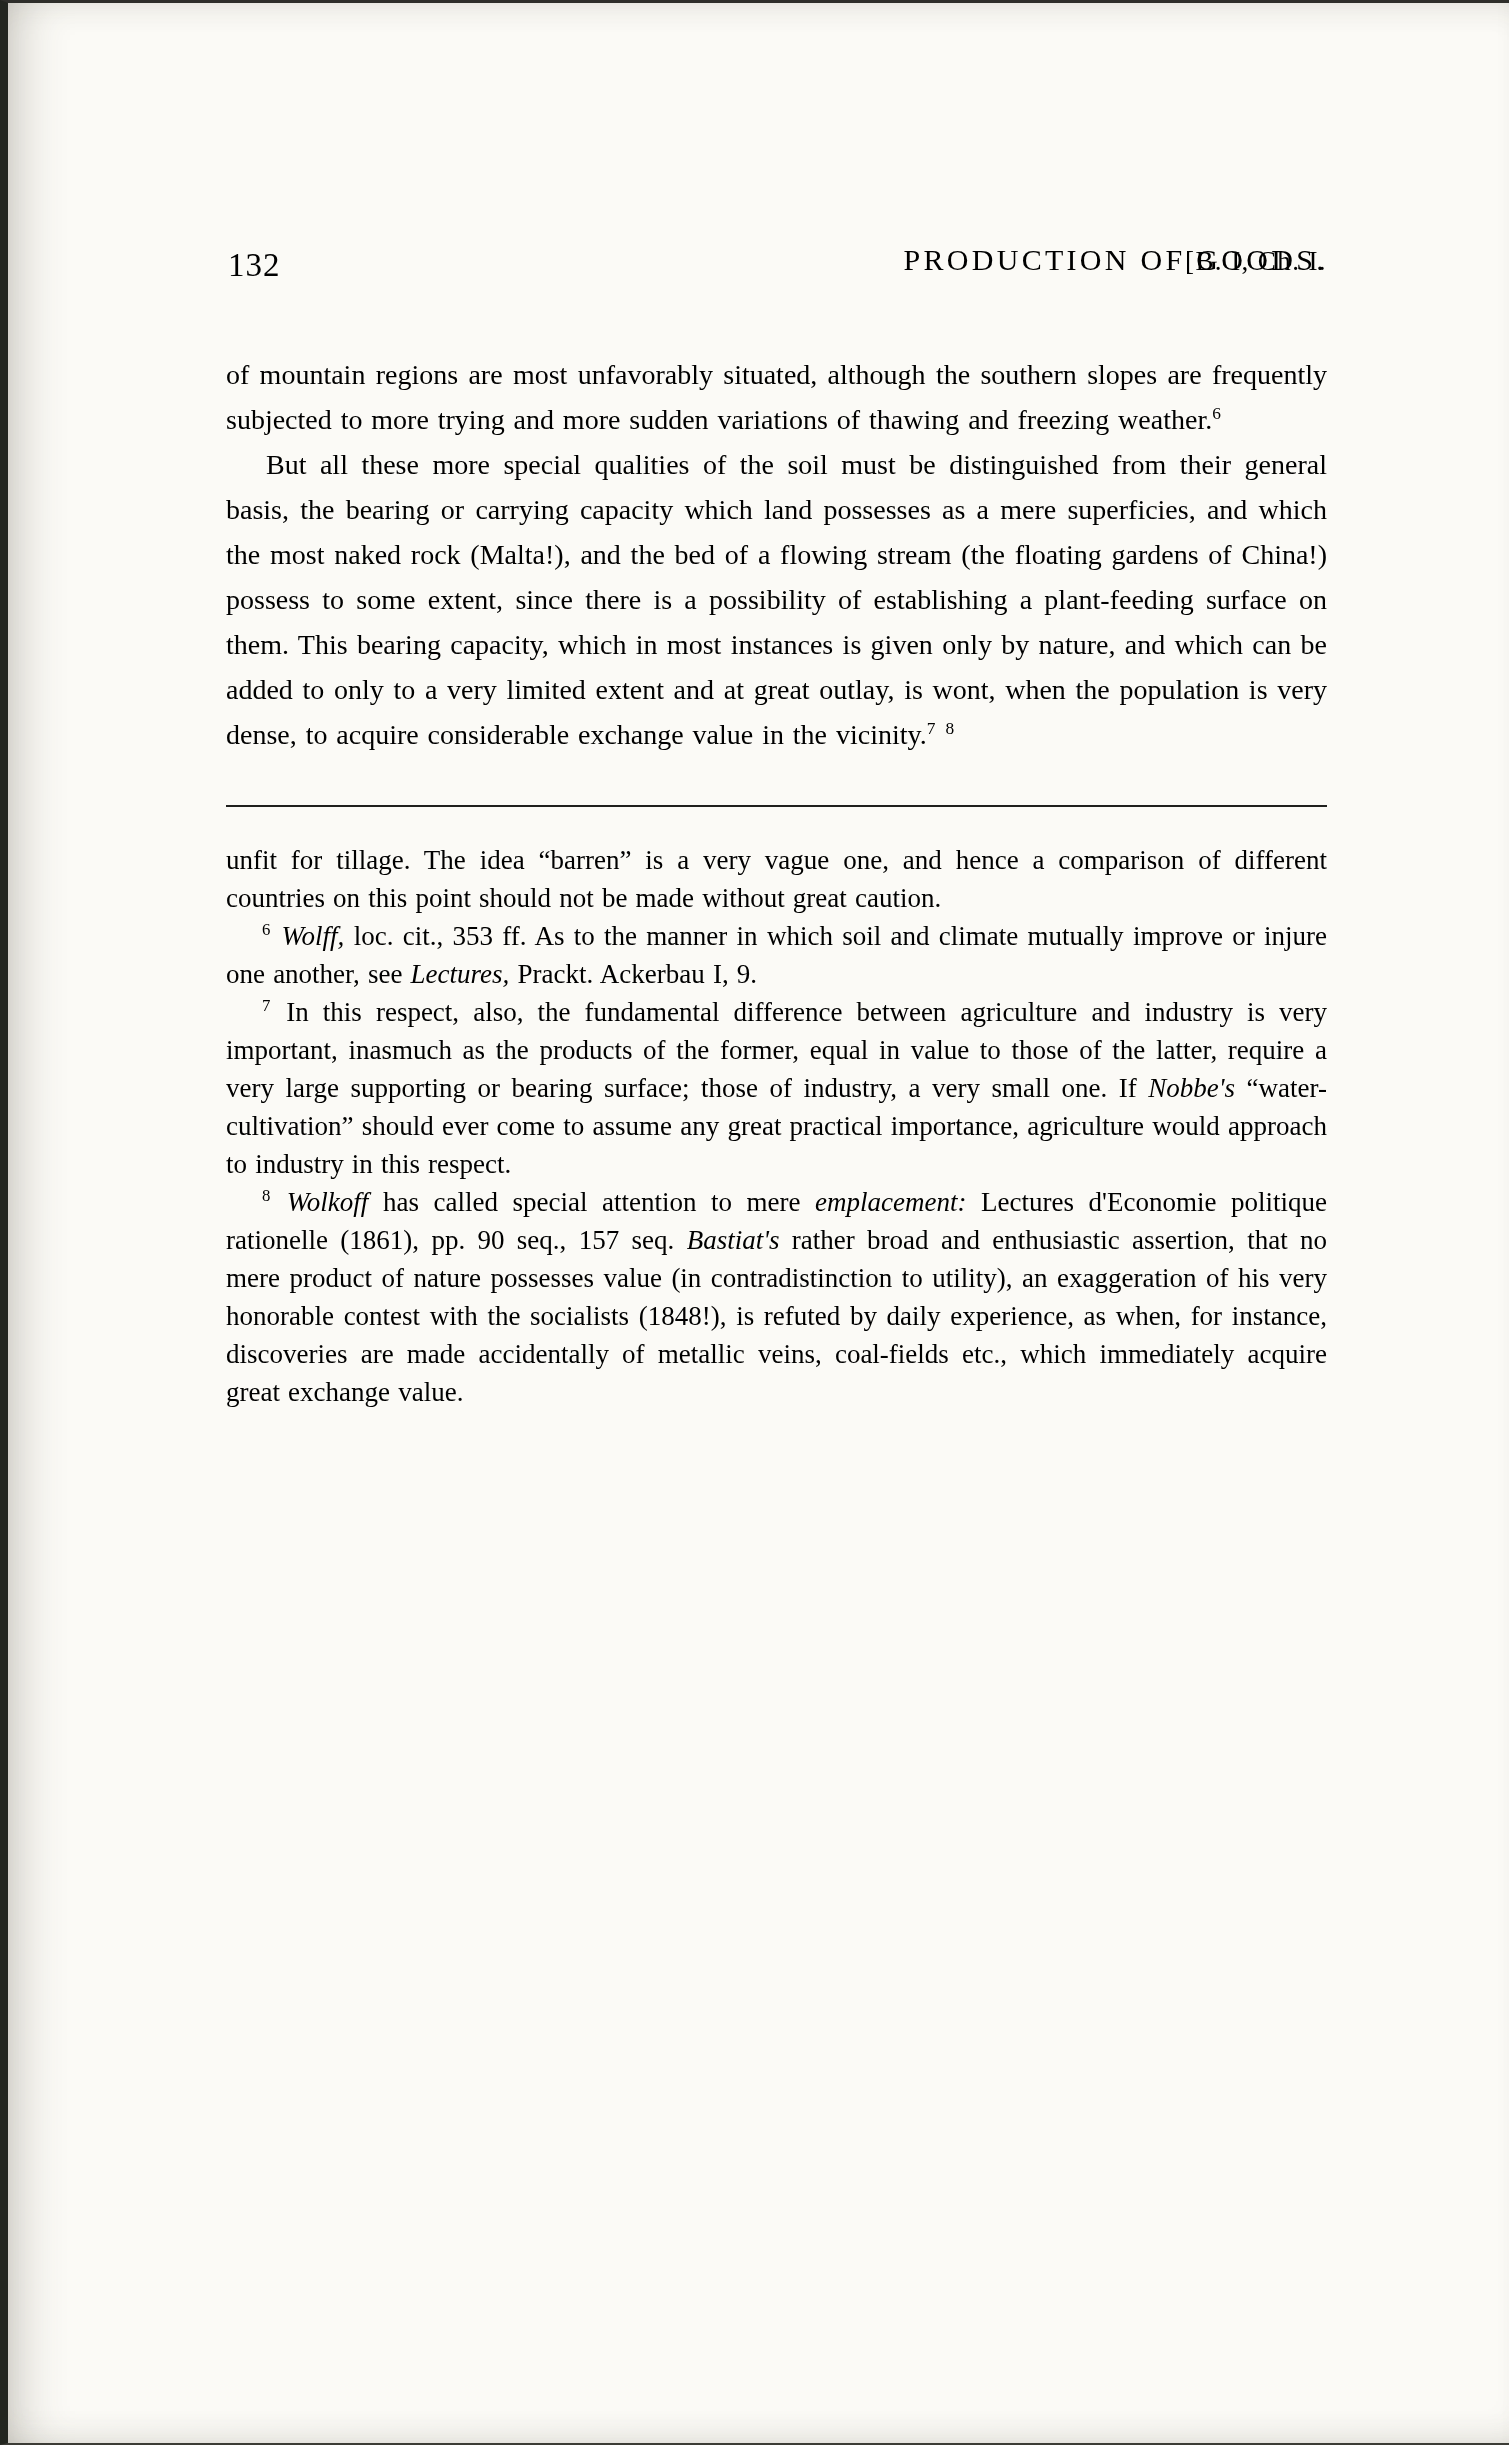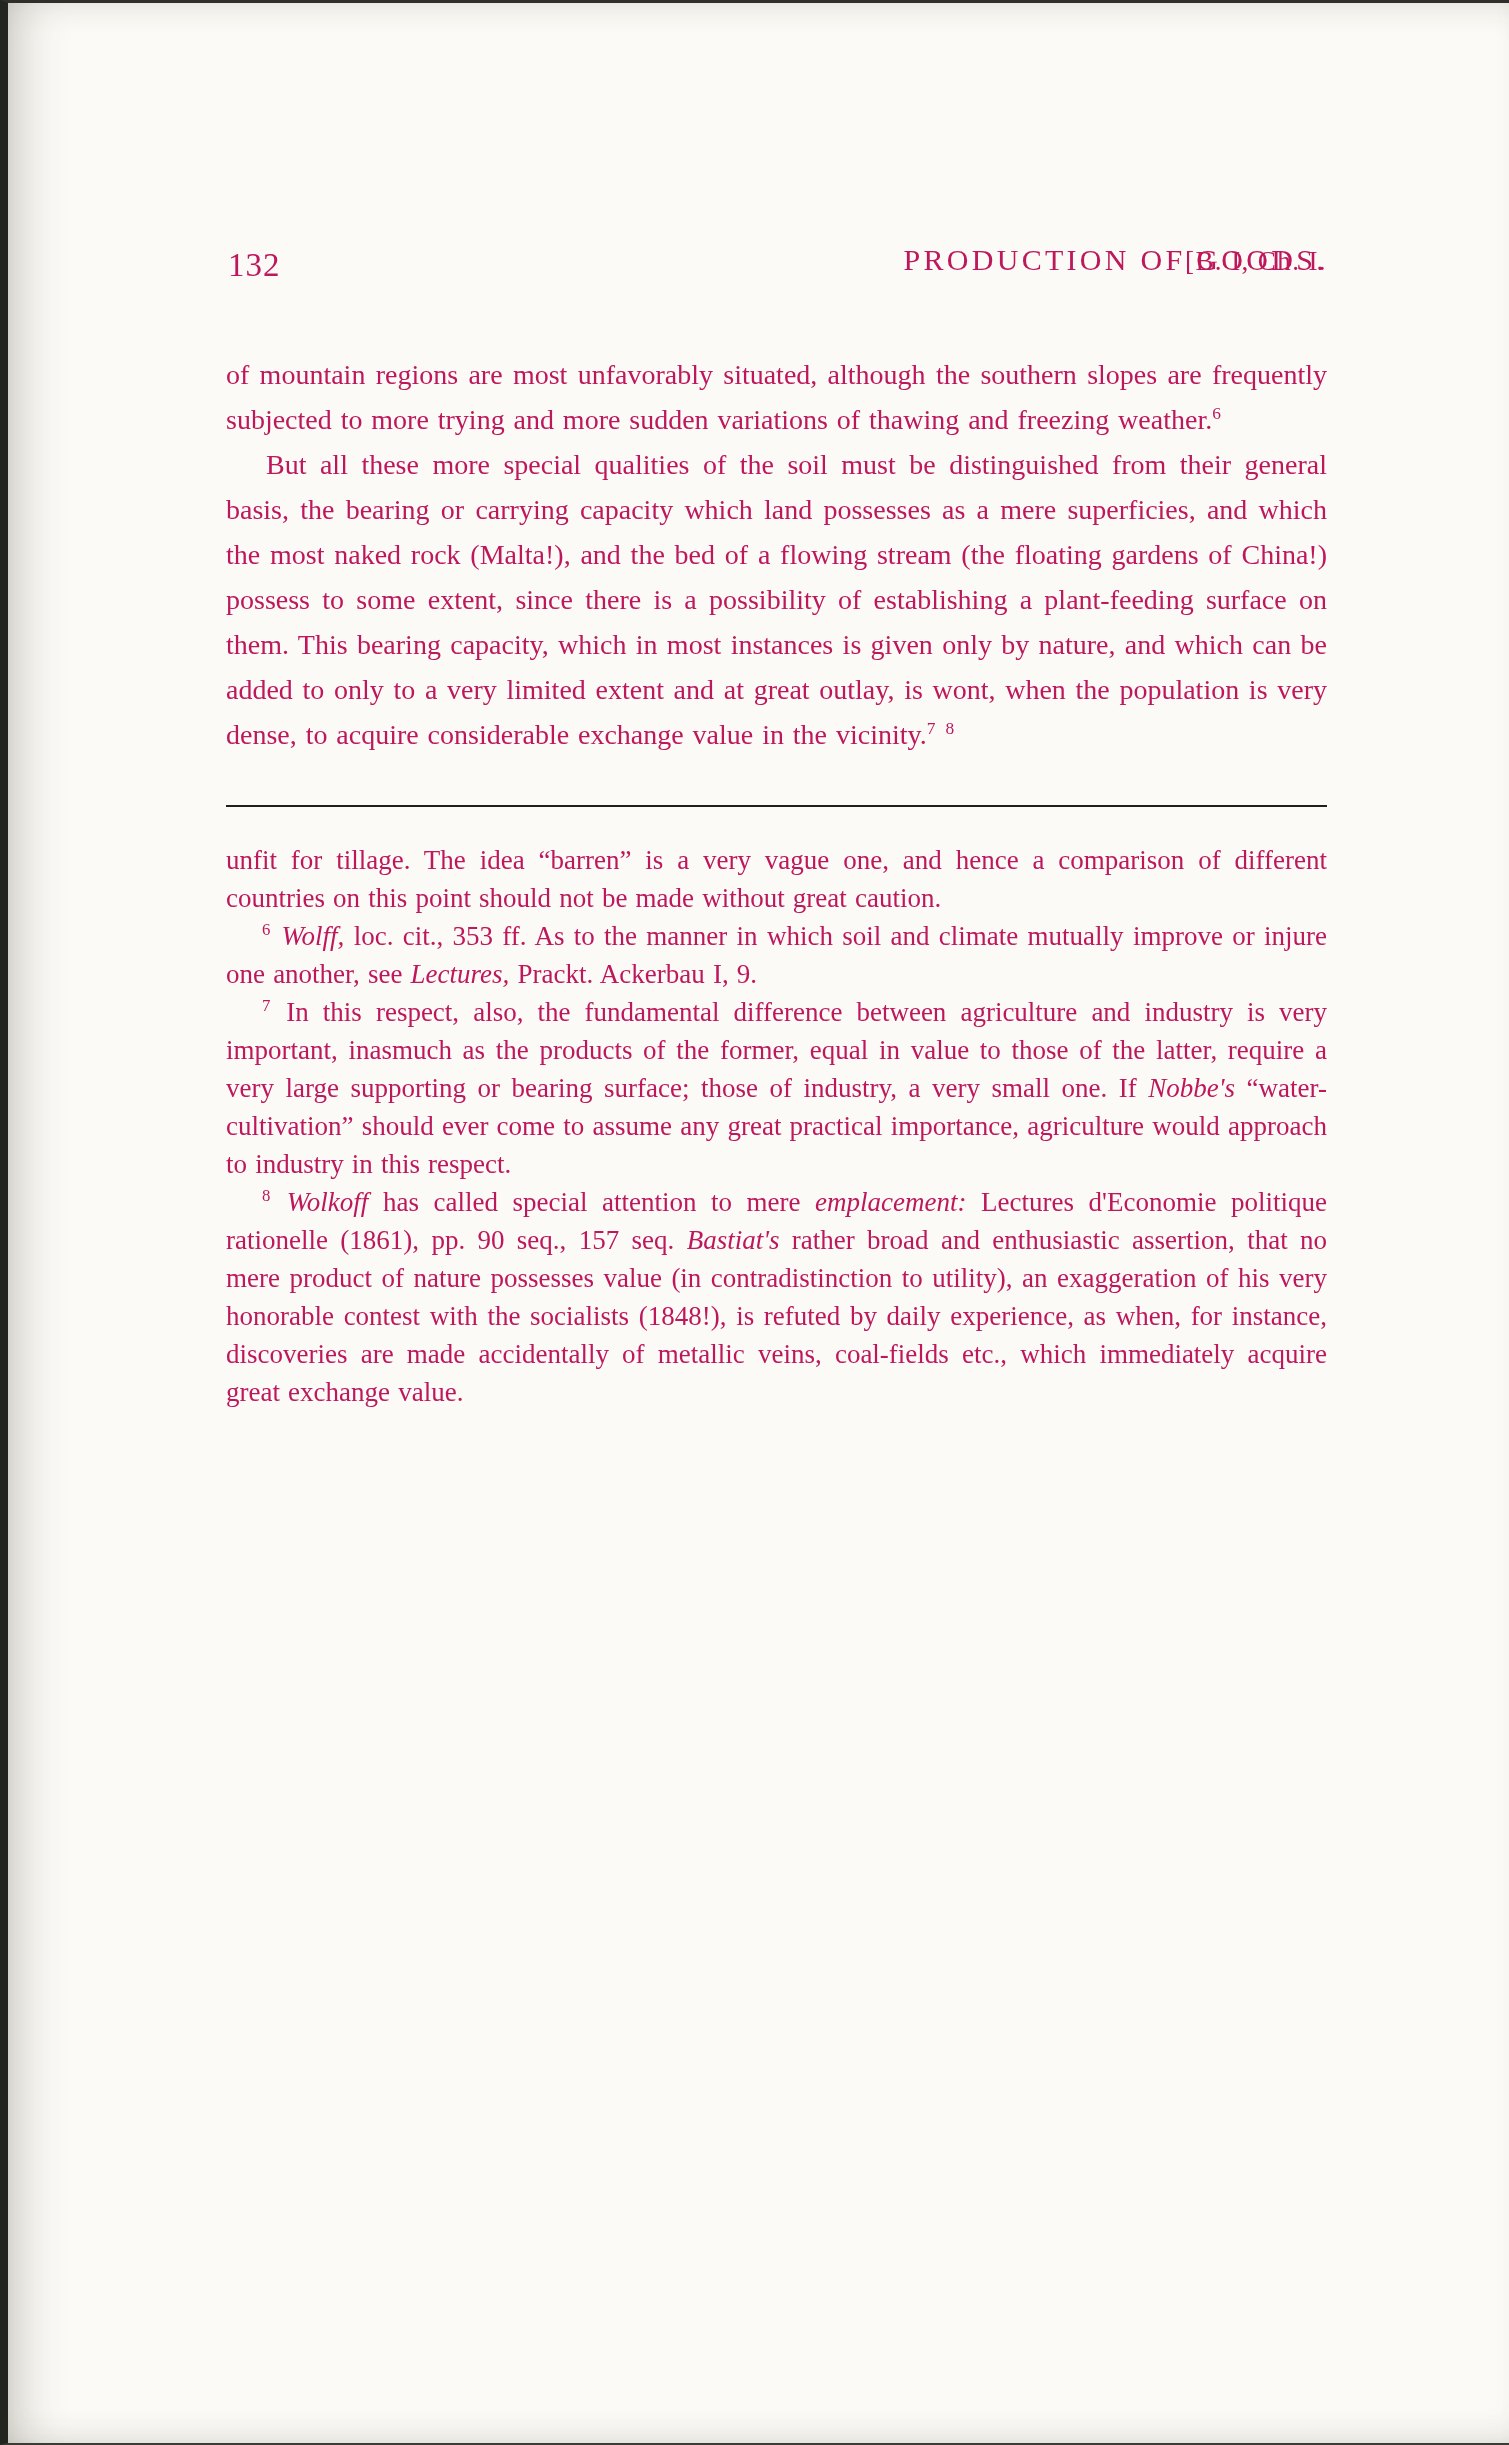--- a/index.html
+++ b/index.html
@@ -13,21 +13,21 @@
     height: 2445px;
     box-sizing: border-box;
     background: #fbfaf6;
     border-left: 8.6px solid #232620;
     border-top: 3.8px solid #2e2e2a;
     border-bottom: 2.9px solid #3c3c36;
     box-shadow: inset 30px 0 52px -25px rgba(70,65,50,0.32),
                 inset 0 -21px 43px -30px rgba(70,65,50,0.18),
                 inset 0 21px 43px -34px rgba(70,65,50,0.15);
     font-family: "Liberation Serif", "DejaVu Serif", serif;
-    color: #be185d;
+    color: #000000;
     overflow: hidden;
   }
   .content {
     position: absolute;
     left: 218px;
     top: 240px;
     width: 1101px;
   }
   .header {
     position: relative;

